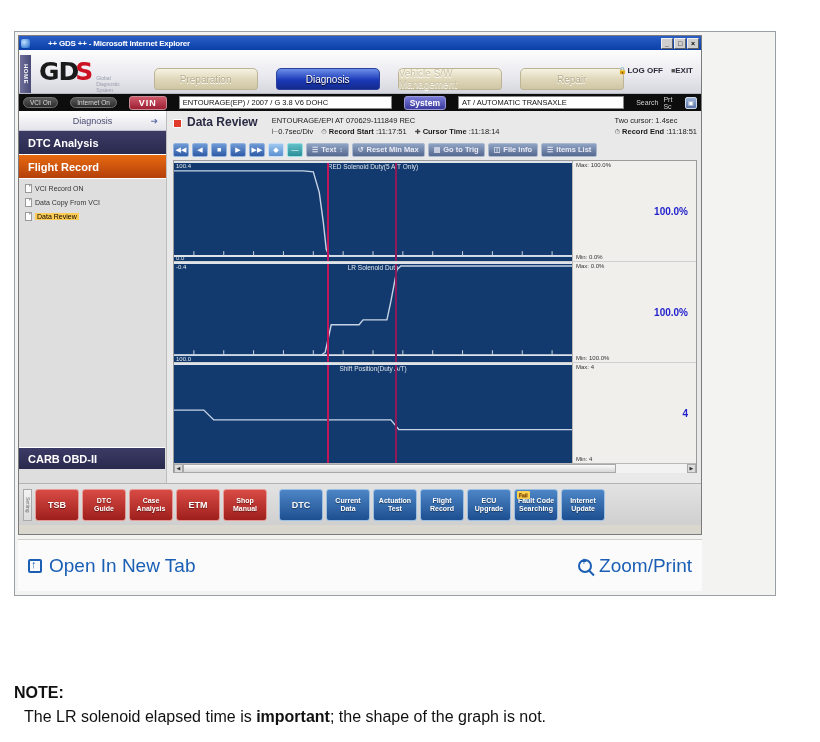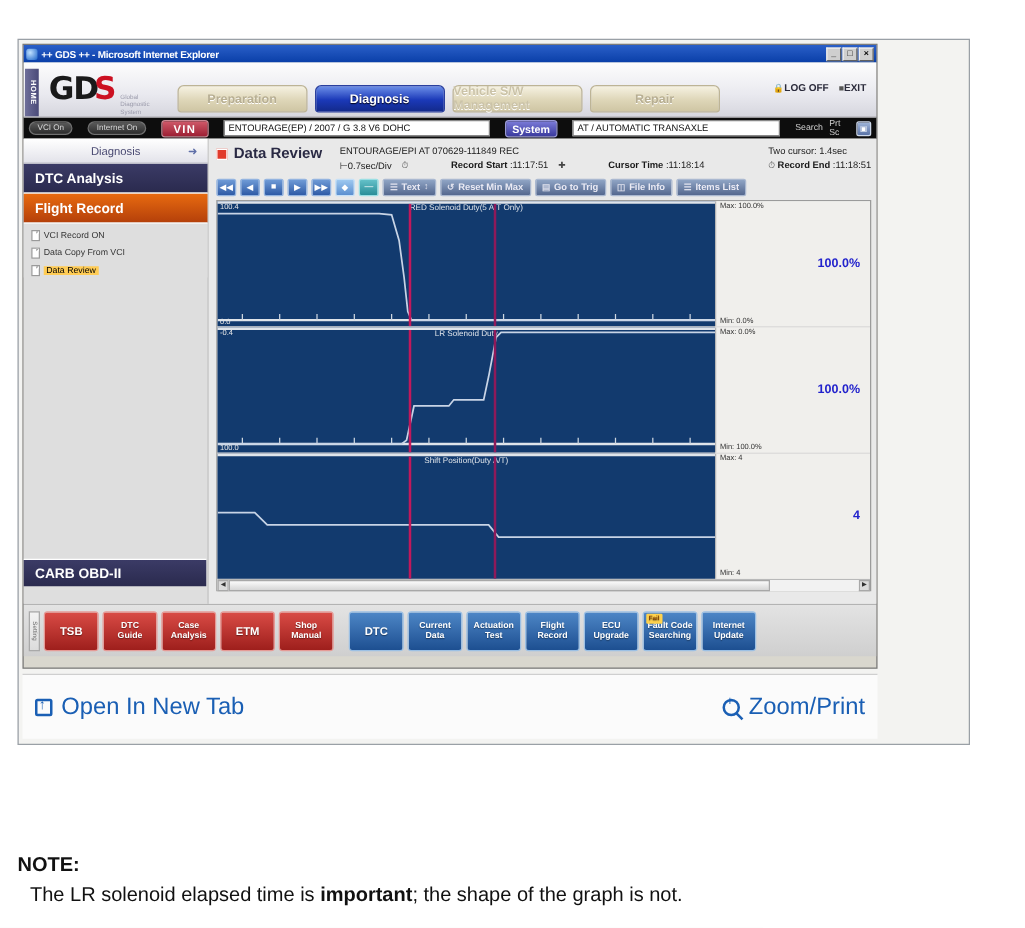--- a/index.html
+++ b/index.html
@@ -25,20 +25,21 @@
     position: absolute; left: 3px; top: 3px;
     width: 684px; height: 500px;
     background: #d9d7ce;
     border: 1px solid #7b7b7b;
   }
   .ie-titlebar {
     height: 14px; background: linear-gradient(#2a5fc8, #0a3fa8);
     display: flex; align-items: center; padding: 0 2px;
     color: #fff; font-size: 8px; font-weight: bold;
     font-family: "Liberation Sans", sans-serif;
+    gap: 15px;
   }
   .ie-icon {
     width: 9px; height: 9px; border-radius: 2px;
     background: radial-gradient(circle at 35% 35%, #bfe0ff, #1a62c8);
     margin-right: 3px; flex: 0 0 auto;
   }
   .ie-title-text { flex: 1 1 auto; white-space: nowrap; overflow: hidden; letter-spacing: -0.2px;}
   .ie-btns { display: flex; gap: 1px; }
   .ie-btn {
     width: 12px; height: 11px; background: #cfcfcf;
@@ -72,23 +73,24 @@
     color: #cc1122; font-size: 25px; font-weight: bold; margin-left: -6px;
     font-family: "DejaVu Sans", sans-serif;
   }
   .gds-logo .sub { font-size: 5px; color: #9b9bab; line-height: 6px; }
 
   .nav-tabs { display: flex; gap: 6px; margin-left: 22px; align-items: flex-end; height: 44px; padding-bottom: 3px;}
   .nav-tab {
     width: 104px; height: 22px; border-radius: 5px 5px 3px 3px;
     background: linear-gradient(#f6f2e2, #ded6b8 55%, #cfc6a4);
     border: 1px solid #bdb496;
-    color: #b7ae92; font-size: 10px; font-weight: bold;
+    color: #b7ae92; font-size: 10px; font-weight: normal;
     display: flex; align-items: center; justify-content: center;
     text-shadow: 0 1px 0 #fff;
+    margin-left: 12px;
   }
   .nav-tab.active {
     background: linear-gradient(#6c8fe8, #1b39b8 55%, #132a8c);
     border-color: #2a3f9e; color: #ffffff; text-shadow: 0 1px 1px #001;
   }
   .nav-tab.dim { color: #cbc3a8; }
   .top-right-links {
     position: absolute; right: 8px; top: 16px;
     font-size: 8px; color: #2a2a3a; font-weight: bold; display:flex; gap:8px;
   }
@@ -171,21 +173,21 @@
   }
 
   
   .content { flex:1 1 auto; background:#e9e9e9; position:relative; }
   .dr-head { display:flex; align-items:flex-start; padding: 4px 4px 0 6px; height: 30px;}
   .dr-sq { width:9px;height:9px;background:#e13b2b;border:1px solid #fff; margin-top:4px; margin-right:5px; flex:0 0 auto;}
   .dr-title { font-size:12px; font-weight:bold; color:#2a2a44; margin-right:14px; white-space:nowrap;}
   .dr-meta { font-size:7.5px; color:#1a1a1a; line-height:11px; flex:1 1 auto;}
   .dr-meta .row1 { white-space:nowrap; }
   .dr-meta .row2 { display:flex; gap:8px; align-items:center; white-space:nowrap;}
-  .dr-meta b { font-weight:bold;margin-left:32px; }
+  .dr-meta b { font-weight:bold; }
   .dr-right { font-size:7.5px; color:#1a1a1a; line-height:11px; text-align:left; white-space:nowrap;}
   .clock-ico { color:#444; font-size:7px; }
 
   .toolbar { display:flex; align-items:center; gap:3px; padding: 0 4px 0 6px; height:17px;}
   .tb-btn {
     width:16px;height:14px;border-radius:2px;
     background:linear-gradient(#6e9ad6,#2f5ba6); border:1px solid #94b4e0;
     color:#fff;font-size:7px;display:flex;align-items:center;justify-content:center;
   }
   .tb-btn.teal { background:linear-gradient(#63c0c8,#2a8e98); border-color:#9adfe4; }

